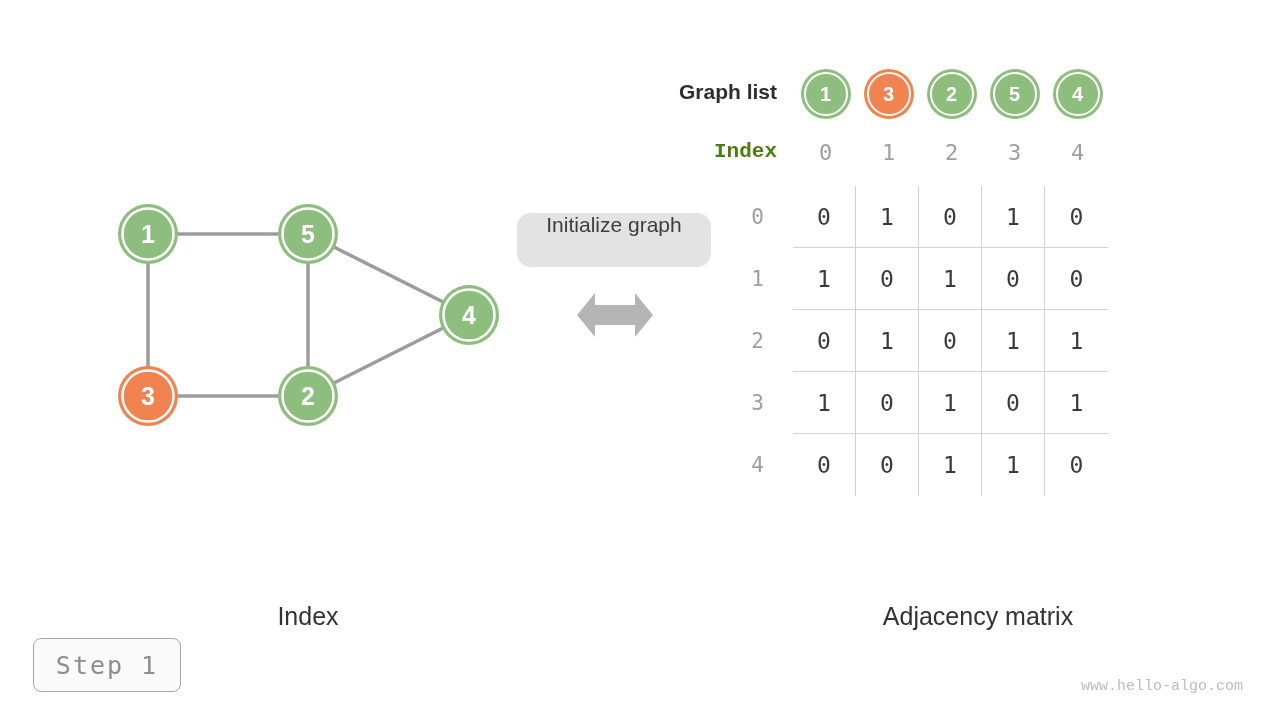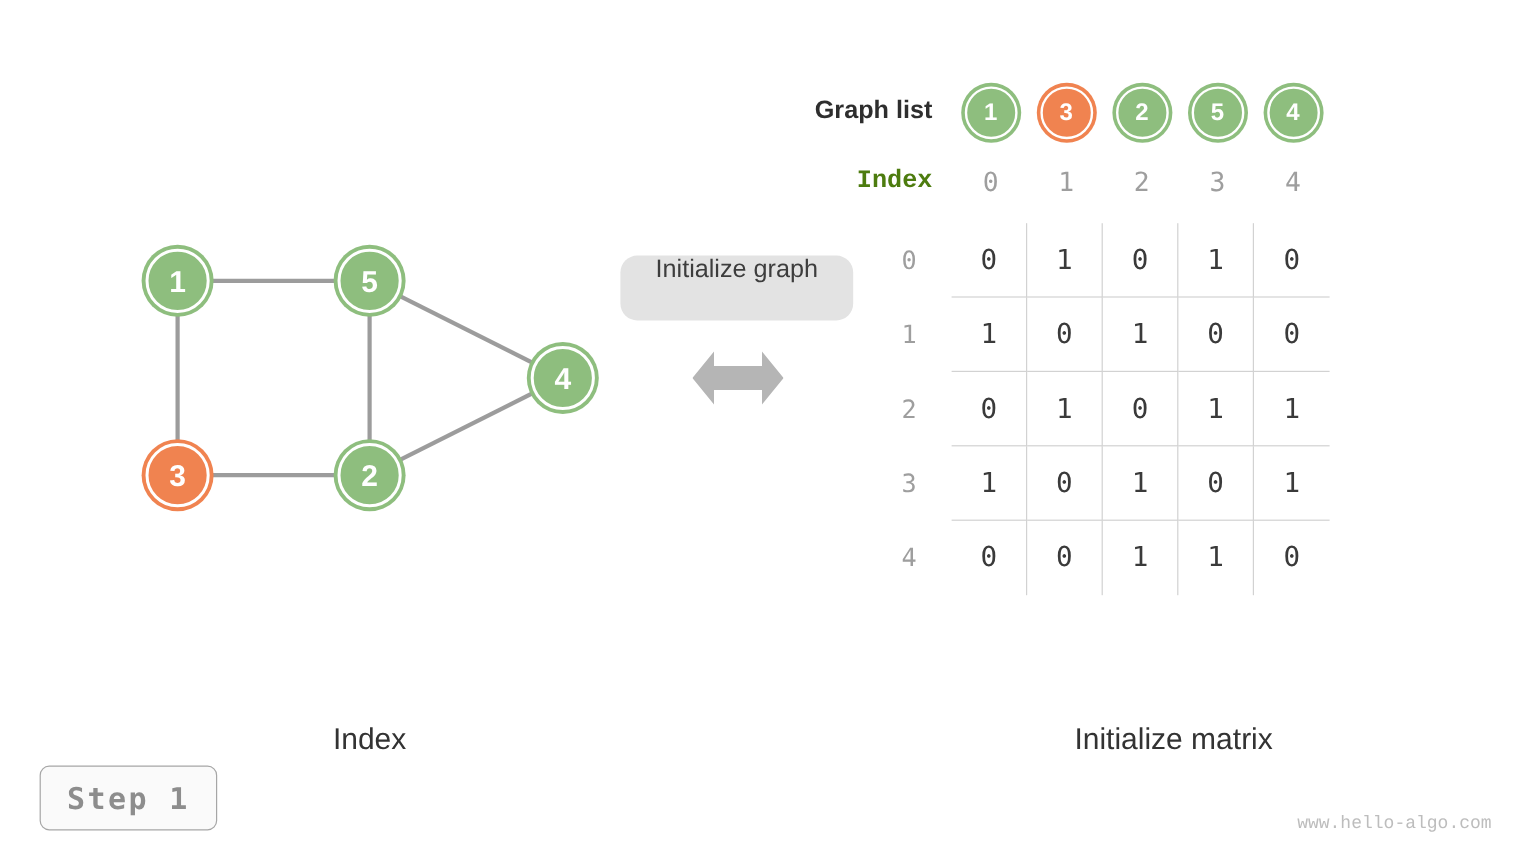--- a/index.html
+++ b/index.html
@@ -92,21 +92,21 @@
   
   .caption { position: absolute; top: 602px; transform: translateX(-50%);
     font-size: 25px; color: #333333; white-space: nowrap; }
   .caption-graph { left: 308px; }
   .caption-matrix { left: 978px; }
   .step {
     position: absolute; left: 33px; top: 638px; width: 148px; height: 54px;
     border: 1px solid #a6a6a6; border-radius: 8px; background: #fafafa;
     display: flex; align-items: center; justify-content: center;
     font-family: "DejaVu Sans Mono", "Liberation Mono", monospace;
-    font-weight: bold; font-size: 25px; color: #8d8d8d; letter-spacing: 2px;
+    font-weight: normal; font-size: 25px; color: #8d8d8d; letter-spacing: 2px;
   }
   .watermark {
     position: absolute; right: 37px; top: 678px;
     font-family: Liberation Mono, monospace;
     font-size: 15px; color: #bdbdbd;
   }
 </style>
 </head>
 <body>
 
@@ -225,21 +225,21 @@
       <div class="mcell">0</div>
       <div class="mcell">1</div>
       <div class="mcell">0</div>
       <div class="mcell">0</div>
       <div class="mcell">1</div>
       <div class="mcell">1</div>
       <div class="mcell">0</div>
     </div>
 
   <div class="caption caption-graph">Index</div>
-  <div class="caption caption-matrix">Initialize matrix</div>
+  <div class="caption caption-matrix">Adjacency matrix</div>
 
   <div class="step">
     <span>Step 1</span>
   </div>
 
   <div class="watermark">www.hello-algo.com</div>
 
 </div>
 
 </body></html>

